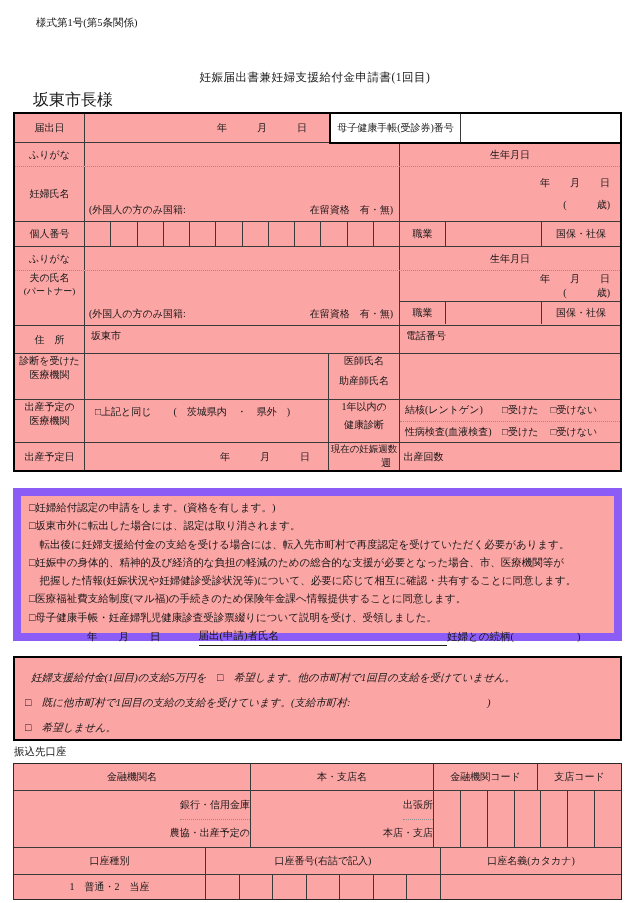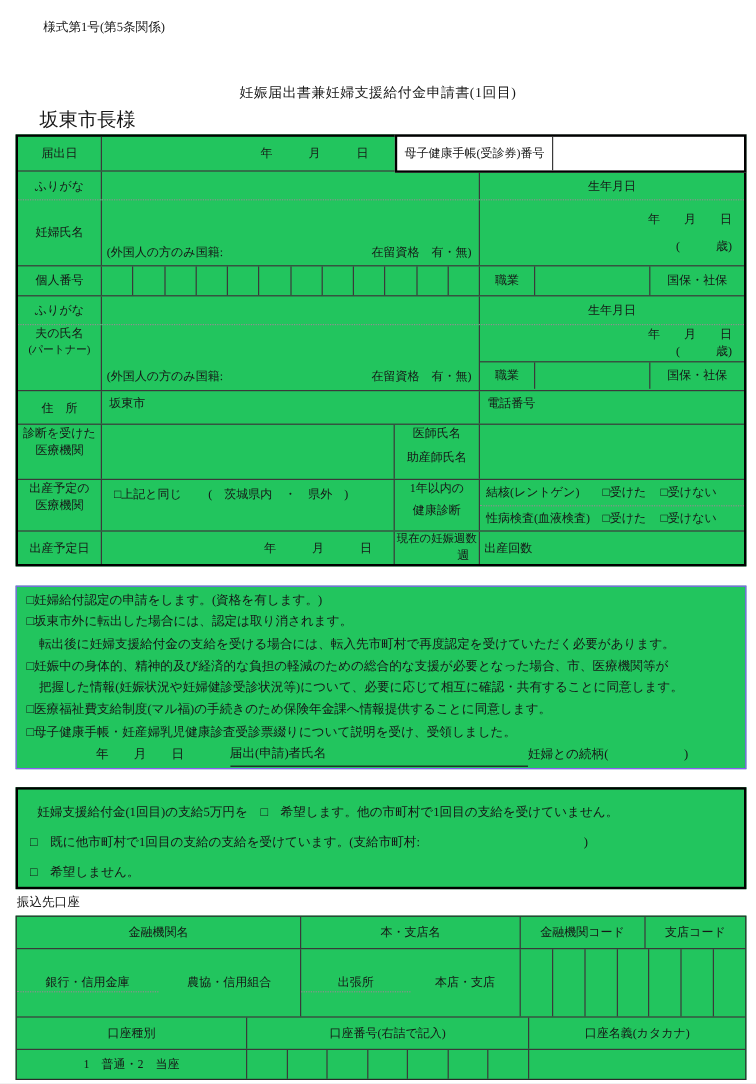--- a/index.html
+++ b/index.html
@@ -10,21 +10,21 @@
     overflow:hidden;
   }
   .abs { position:absolute; }
   .nw { white-space:nowrap; }
 
   .formno { left:36px; top:16px; font-size:10.5px; }
   .title  { left:0; top:70px; width:100%; text-align:center; font-size:11.5px; letter-spacing:0.5px; }
   .addressee { left:14px; top:90px; font-size:16px;margin-left:19px; }
 
   
-  .tbl { position:absolute; display:flex; flex-direction:column; box-sizing:border-box; background:#22c55e; }
+  .tbl { position:absolute; display:flex; flex-direction:column; box-sizing:border-box; background:#fca5a5; }
   .row { display:flex; flex-shrink:0; border-bottom:1px solid #3a3a3a; min-height:0; }
   .row:last-child { border-bottom:none; }
   .row.dot { border-bottom:1px dotted #909090; }
   .c { box-sizing:border-box; border-right:1px solid #3a3a3a; flex-shrink:0;
        display:flex; align-items:center; font-size:10px; white-space:nowrap; min-width:0; }
   .c.last, .c:last-child { border-right:none; }
   .fill { flex:1 1 auto; }
   .ctr { justify-content:center; text-align:center; }
   .col { flex-direction:column; justify-content:flex-start; }
   .tleft { padding-left:6px; }
@@ -52,39 +52,39 @@
   .boxes > div { flex:1 1 0; height:100%; border-right:1px solid #3a3a3a; box-sizing:border-box; }
   .boxes > div:last-child { border-right:none; }
 
   .ymd-cell { flex-direction:column; align-items:flex-end; justify-content:space-evenly; padding-right:10px; }
   .age-line, .ymd-line { text-align:right; }
 
   .foreign-line { display:flex; justify-content:space-between; align-items:center;
                   height:22px; padding:0 6px 0 4px; }
 
   
-  .agree { left:13px; top:488px; width:609px; height:153px; border:1px solid #8b5cf6;
+  .agree { left:13px; top:488px; width:609px; height:153px; border:8px solid #8b5cf6;
            box-sizing:border-box; padding:3px 8px 0 8px; font-size:10.5px; line-height:18.3px; }
   .agree div { white-space:nowrap; }
   .signline { display:flex; align-items:flex-end; }
   .signline .sdate { margin-left:58px; }
   .signline .sname { margin-left:38px; border-bottom:1px solid #1a1a1a; display:flex; }
   .signline .sname .pad { display:inline-block; width:168px; }
 
   .benefit { left:13px; top:656px; width:609px; height:85px; border:2px solid #000;
              box-sizing:border-box; padding:7px 6px 0 10px; font-size:10.5px; line-height:25px; }
-  .benefit div { white-space:nowrap; }
+  .benefit div { white-space:nowrap;font-style:italic; }
   .benefit .indent { padding-left:6px; }
 
   
   .bank-title { left:14px; top:745px; font-size:10.5px; }
   .bank { left:13px; top:763px; width:609px; height:137px; border:1px solid #2a2a2a; }
   .bw1 { width:237px; } .bw2 { width:183px; } .bw3 { width:104px; }
   .bw4 { width:192px; } .bw5 { width:235px; }
-  .stk { align-items:center; padding:0; }
+  .stk { flex-direction:column; align-items:flex-end; padding:0; }
   .stk > div { flex:1 1 0; display:flex; align-items:center; justify-content:center; box-sizing:border-box; }
   .stk > div:first-child { border-bottom:1px dotted #909090; }
   .codeboxes { display:flex; padding:0; }
   .codeboxes > div { flex:1 1 0; border-right:1px solid #3a3a3a; box-sizing:border-box; height:100%; }
   .codeboxes > div:last-child { border-right:none; }
 </style>
 </head>
 <body>
 
 <div id="page">
@@ -265,21 +265,21 @@
     <div class="row" style="height:26px">
       <div class="c bw1 ctr">金融機関名</div>
       <div class="c bw2 ctr">本・支店名</div>
       <div class="c bw3 ctr">金融機関コード</div>
       <div class="c fill ctr last">支店コード</div>
     </div>
 
     <div class="row" style="height:56px">
       <div class="c bw1 stk">
         <div>銀行・信用金庫</div>
-        <div>農協・信用組合</div>
+        <div>農協・出産予定の</div>
       </div>
       <div class="c bw2 stk">
         <div>出張所</div>
         <div>本店・支店</div>
       </div>
       <div class="c fill codeboxes last">
         <div></div>
         <div></div>
         <div></div>
         <div></div>

